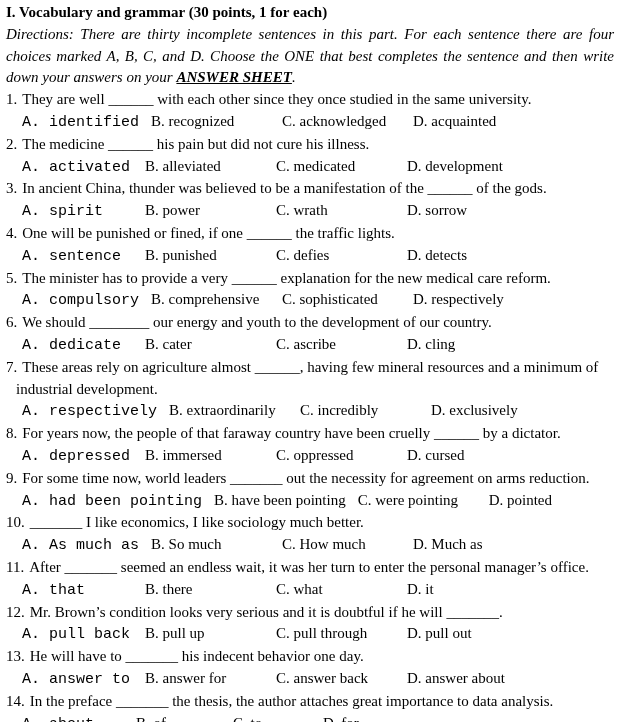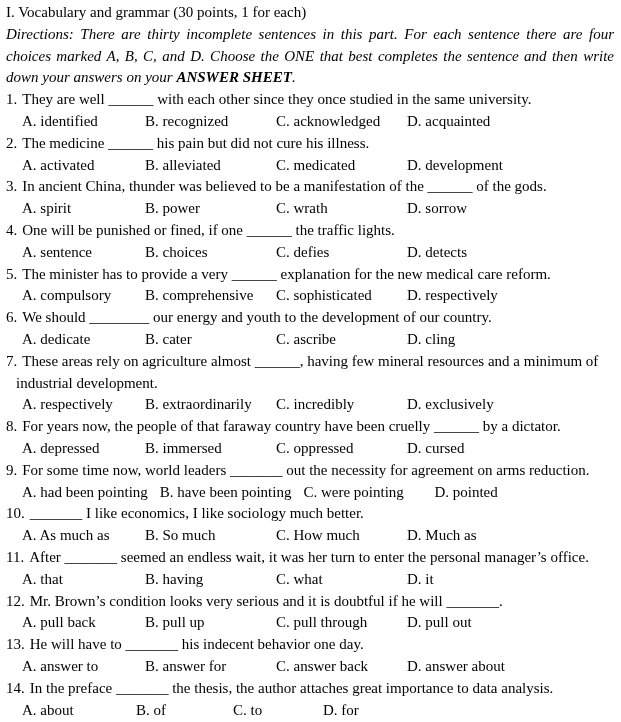--- a/index.html
+++ b/index.html
@@ -4,29 +4,29 @@
 <style>
   html, body { margin:0; padding:0; }
   body {
     width:621px; height:722px;
     background:#ffffff; color:#000000;
     font-family:"Liberation Serif", serif;
     font-size:15px; line-height:21.8px;
     overflow:hidden;
   }
   .page { padding:2px 7px 0 6px; }
-  .title { font-weight:normal; }
+  .title { font-weight:bold; }
   .directions { font-style:italic; text-align:justify; }
-  .directions .answer-sheet { font-weight:bold; }
+  .directions .answer-sheet { font-weight:bold;text-decoration:underline; }
   .stem { white-space:nowrap; }
   .q-num { margin-right:5px; }
   .stem2 { padding-left:10px; }
   .opts { padding-left:16px; white-space:nowrap; }
   .opts span { display:inline-block; margin-right:12px; }
-  .opts span:nth-child(1) { min-width:111px; }
+  .opts span:nth-child(1) { min-width:111px;font-family:Liberation Mono, monospace; }
   .opts span:nth-child(2) { min-width:119px; }
   .opts span:nth-child(3) { min-width:119px; }
   .opts span:nth-child(4) { min-width:0; margin-right:0; }
   .opts.narrow span:nth-child(1) { min-width:102px; }
   .opts.narrow span:nth-child(2) { min-width:85px; }
   .opts.narrow span:nth-child(3) { min-width:78px; }
 </style>
 </head>
 <body>
 
@@ -55,21 +55,21 @@
   <div>
     <div class="stem"><span class="q-num">3.</span><span>In ancient China, thunder was believed to be a manifestation of the ______ of the gods.</span></div>
     <div class="opts">
       <span>A. spirit</span><span>B. power</span><span>C. wrath</span><span>D. sorrow</span>
     </div>
   </div>
 
   <div>
     <div class="stem"><span class="q-num">4.</span><span>One will be punished or fined, if one ______ the traffic lights.</span></div>
     <div class="opts">
-      <span>A. sentence</span><span>B. choices</span><span>C. defies</span><span>D. detects</span>
+      <span>A. sentence</span><span>B. punished</span><span>C. defies</span><span>D. detects</span>
     </div>
   </div>
 
   <div>
     <div class="stem"><span class="q-num">5.</span><span>The minister has to provide a very ______ explanation for the new medical care reform.</span></div>
     <div class="opts">
       <span>A. compulsory</span><span>B. comprehensive</span><span>C. sophisticated</span><span>D. respectively</span>
     </div>
   </div>
 
@@ -105,21 +105,21 @@
   <div>
     <div class="stem"><span class="q-num">10.</span><span>_______ I like economics, I like sociology much better.</span></div>
     <div class="opts">
       <span>A. As much as</span><span>B. So much</span><span>C. How much</span><span>D. Much as</span>
     </div>
   </div>
 
   <div>
     <div class="stem"><span class="q-num">11.</span><span>After _______ seemed an endless wait, it was her turn to enter the personal manager’s office.</span></div>
     <div class="opts">
-      <span>A. that</span><span>B. having</span><span>C. what</span><span>D. it</span>
+      <span>A. that</span><span>B. there</span><span>C. what</span><span>D. it</span>
     </div>
   </div>
 
   <div>
     <div class="stem"><span class="q-num">12.</span><span>Mr. Brown’s condition looks very serious and it is doubtful if he will _______.</span></div>
     <div class="opts">
       <span>A. pull back</span><span>B. pull up</span><span>C. pull through</span><span>D. pull out</span>
     </div>
   </div>
 

